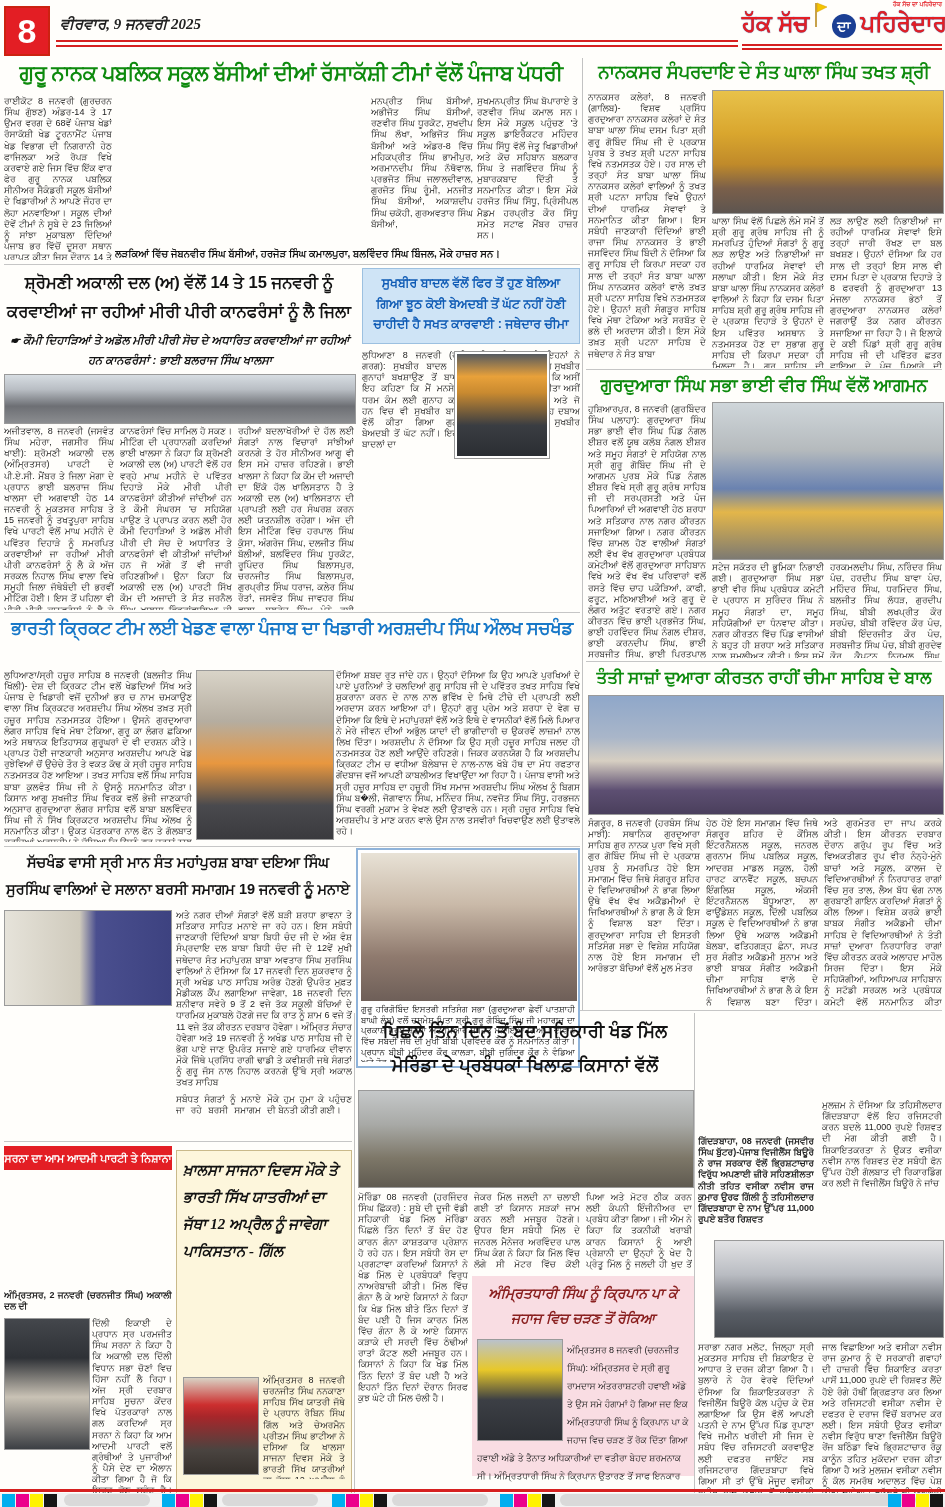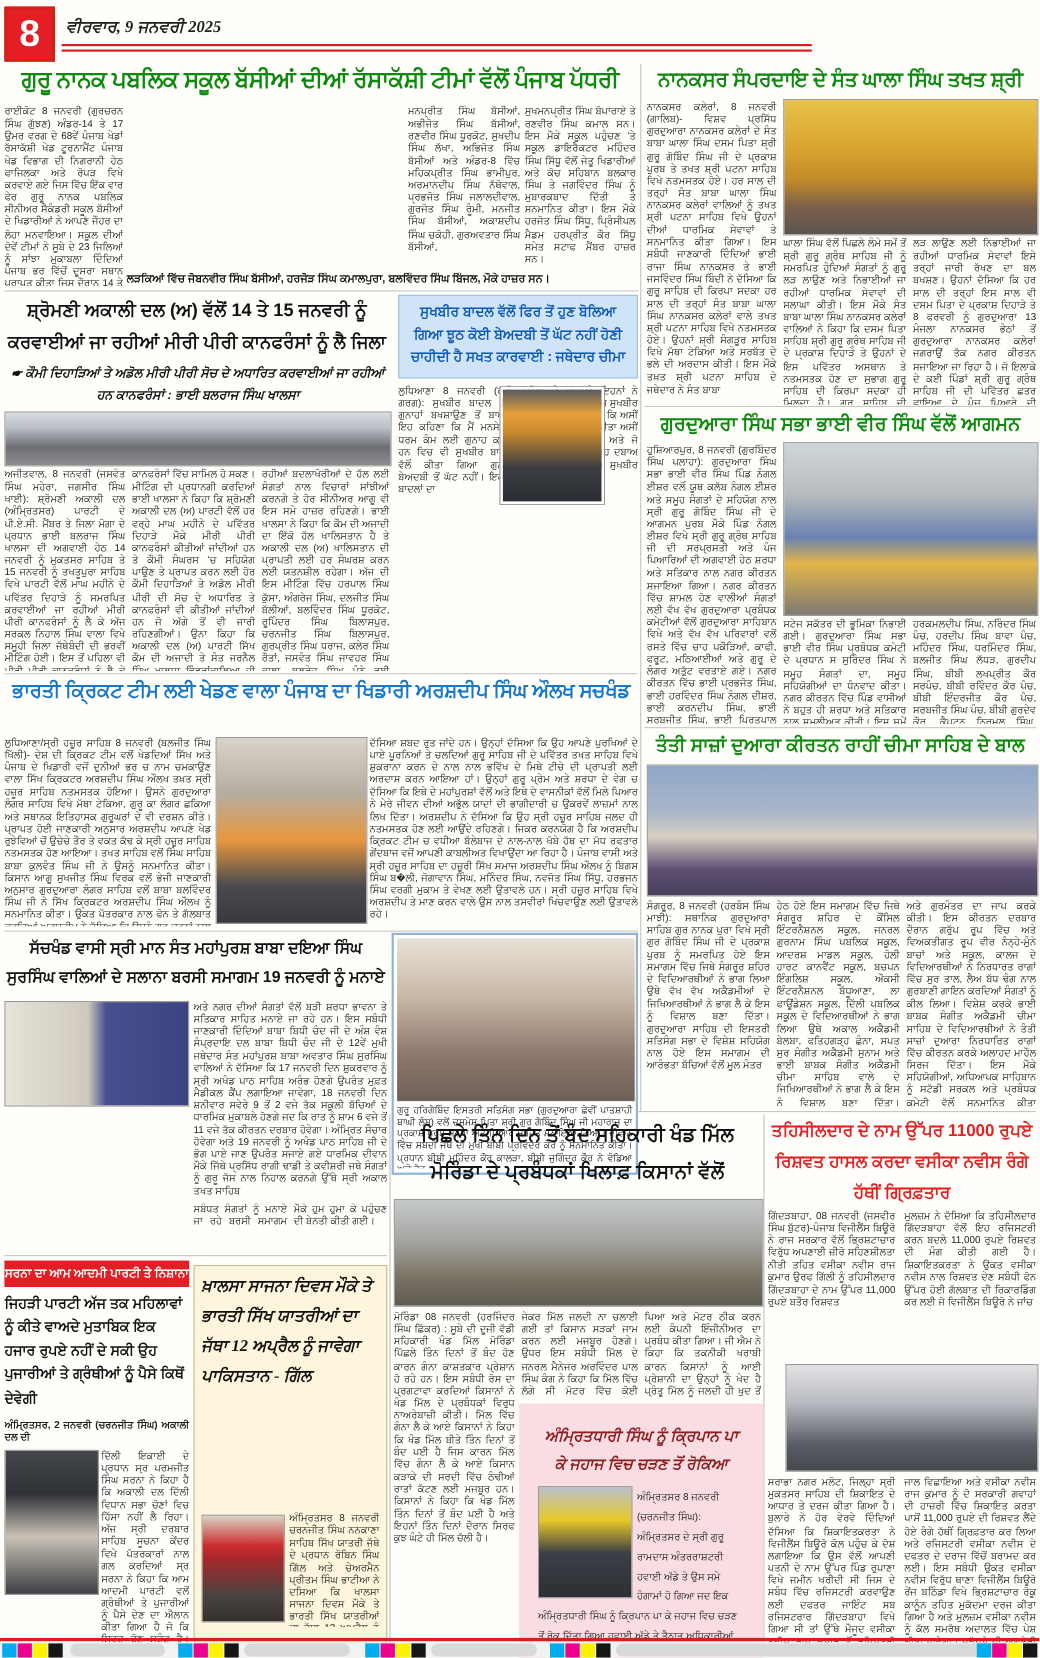--- a/index.html
+++ b/index.html
@@ -42,20 +42,36 @@
 
 <div id="page">
 
   <div class="abs" style="left:4px;top:6px;width:42px;height:46px;background:#e31e24;color:#fff;font-size:34px;font-weight:bold;text-align:center;line-height:46px;border:2px solid #c21;">
     <span>8</span>
   </div>
   <div class="abs" style="left:60px;top:16px;font-family:'Liberation Serif',serif;font-style:italic;font-weight:bold;font-size:15px;color:#222;">ਵੀਰਵਾਰ, 9 ਜਨਵਰੀ 2025</div>
   <div class="redline" style="left:56px;top:40px;width:682px;height:2px;"></div>
   <div class="redline" style="left:56px;top:45px;width:682px;height:2px;"></div>
 
+  <div class="abs" style="left:742px;top:0px;width:200px;height:54px;">
+    <div style="position:absolute;right:0;top:1px;font-size:6px;color:#e31e24;font-weight:bold;">ਹੱਕ ਸੱਚ ਦਾ ਪਹਿਰੇਦਾਰ</div>
+    <div style="position:absolute;left:0;top:10px;width:200px;text-align:center;white-space:nowrap;">
+      <span style="color:#e31e24;font-weight:bold;font-size:23px;text-shadow:0 0 1px #1b3f94;">ਹੱਕ ਸੱਚ</span>
+      <span style="display:inline-block;width:14px;height:24px;vertical-align:top;position:relative;top:-8px;">
+        <svg width="14" height="26" viewBox="0 0 14 26">
+            <line x1="3" y1="1" x2="3" y2="25" stroke="#b98b1f" stroke-width="1.6"></line>
+            <polygon points="4,1 14,5 4,10" fill="#f5c400" stroke="#d49a00" stroke-width="0.5"></polygon>
+          </svg>
+      </span>
+      <span style="display:inline-block;background:#1b3f94;color:#fff;font-weight:bold;font-size:14px;border-radius:50%;width:24px;height:24px;line-height:24px;text-align:center;">ਦਾ</span>
+      <span style="color:#e31e24;font-weight:bold;font-size:23px;text-shadow:0 0 1px #1b3f94;">ਪਹਿਰੇਦਾਰ</span>
+    </div>
+    <div class="redline" style="left:0;top:44px;width:200px;height:2px;"></div>
+    <div class="redline" style="left:0;top:48px;width:200px;height:2px;"></div>
+  </div>
 
   <div class="vrule" style="left:582px;top:58px;height:952px;"></div>
   <div class="hrule" style="left:4px;top:264px;width:576px;"></div>
   <div class="hrule" style="left:4px;top:612px;width:576px;"></div>
   <div class="hrule" style="left:4px;top:846px;width:576px;"></div>
   <div class="hrule" style="left:4px;top:1141px;width:348px;"></div>
   <div class="hrule" style="left:356px;top:1010px;width:586px;"></div>
   <div class="hrule" style="left:586px;top:369px;width:356px;"></div>
   <div class="hrule" style="left:586px;top:661px;width:356px;"></div>
   <div class="vrule" style="left:694px;top:1013px;height:480px;"></div>
@@ -92,50 +108,48 @@
   <div class="abs bt" style="left:176px;top:1094px;width:176px;height:50px;column-count:2;column-gap:6px;">ਸਬੰਧਤ ਸੰਗਤਾਂ ਨੂੰ ਮਨਾਏ ਜਾ ਰਹੇ ਬਰਸੀ ਸਮਾਗਮ ਮੌਕੇ ਹੁਮ ਹੁਮਾ ਕੇ ਪਹੁੰਚਣ ਦੀ ਬੇਨਤੀ ਕੀਤੀ ਗਈ।</div>
 
   <div class="abs boxed" style="left:356px;top:848px;width:224px;height:220px;border:2px solid #8fb3d9;padding:3px;background:#fff;">
     <div class="photo ph-women" style="position:relative;left:0;top:0;width:216px;height:148px;border:none;"></div>
     <div class="cap" style="font-size:8.5px;font-weight:normal;line-height:1.25;margin-top:3px;height:58px;overflow:hidden;text-align:justify;">ਗੁਰੂ ਹਰਿਗੋਬਿੰਦ ਇਸਤਰੀ ਸਤਿਸੰਗ ਸਭਾ (ਗੁਰਦੁਆਰਾ ਛੇਵੀਂ ਪਾਤਸ਼ਾਹੀ ਬਾਘੀ ਲੰਬ) ਵਲੋਂ ਦਸਮੇਸ਼ ਪਿਤਾ ਸ਼੍ਰੀ ਗੁਰੂ ਗੋਬਿੰਦ ਸਿੰਘ ਜੀ ਮਹਾਰਾਜ ਦਾ ਪ੍ਰਕਾਸ਼ ਪੁਰਬ ਸ਼ਰਧਾ ਅਤੇ ਪਿਆਰ ਸਾਹਿਤ ਮਨਾਇਆ ਗਿਆ। ਦੀਵਾਨ ਵਿੱਚ ਸਬਦੀ ਜੱਥੇ ਦੀ ਮੁਖੀ ਬੀਬੀ ਪ੍ਰਵਿੰਦਰ ਕੌਰ ਨੂੰ ਸਨਮਾਨਿਤ ਕੀਤਾ। ਪ੍ਰਧਾਨ ਬੀਬੀ ਮਹਿੰਦਰ ਕੌਰ ਕਾਲੜਾ, ਬੀਬੀ ਜੁਗਿੰਦਰ ਕੌਰ ਨੇ ਵੰਡਿਆ ਅਤੇ ਹੋਰ।</div>
   </div>
 
   <div class="abs" style="left:4px;top:1146px;width:168px;height:24px;background:#e31e24;color:#fff;font-weight:bold;font-size:11px;text-align:center;line-height:24px;overflow:hidden;">
     <span>ਸਰਨਾ ਦਾ ਆਮ ਆਦਮੀ ਪਾਰਟੀ ਤੇ ਨਿਸ਼ਾਨਾ</span>
   </div>
-  <div class="abs hl black" style="left:4px;top:1174px;width:168px;height:112px;font-size:13px;line-height:1.65;text-align:left;">ਜਿਹੜੀ ਪਾਰਟੀ ਅੱਜ ਤਕ ਮਹਿਲਾਵਾਂ ਨੂੰ ਕੀਤੇ ਵਾਅਦੇ ਮੁਤਾਬਿਕ ਇਕ ਹਜਾਰ ਰੁਪਏ ਨਹੀਂ ਦੇ ਸਕੀ ਉਹ ਪੁਜਾਰੀਆਂ ਤੇ ਗ੍ਰੰਥੀਆਂ ਨੂੰ ਪੈਸੇ ਕਿਥੋਂ ਦੇਵੇਗੀ</div>
   <div class="abs bt" style="left:4px;top:1290px;width:168px;height:24px;font-weight:bold;">ਅੰਮ੍ਰਿਤਸਰ, 2 ਜਨਵਰੀ (ਚਰਨਜੀਤ ਸਿੰਘ) ਅਕਾਲੀ ਦਲ ਦੀ</div>
   <div class="photo ph-sarna" style="left:4px;top:1318px;width:84px;height:130px;"></div>
   <div class="abs bt" style="left:92px;top:1318px;width:80px;height:176px;">ਦਿੱਲੀ ਇਕਾਈ ਦੇ ਪ੍ਰਧਾਨ ਸ੍ਰ ਪਰਮਜੀਤ ਸਿੰਘ ਸਰਨਾ ਨੇ ਕਿਹਾ ਹੈ ਕਿ ਅਕਾਲੀ ਦਲ ਦਿੱਲੀ ਵਿਧਾਨ ਸਭਾ ਚੋਣਾਂ ਵਿਚ ਹਿੱਸਾ ਨਹੀਂ ਲੈ ਰਿਹਾ। ਅੱਜ ਸ੍ਰੀ ਦਰਬਾਰ ਸਾਹਿਬ ਸੂਚਨਾ ਕੇਂਦਰ ਵਿਖੇ ਪੱਤਰਕਾਰਾਂ ਨਾਲ ਗਲ ਕਰਦਿਆਂ ਸ੍ਰ ਸਰਨਾ ਨੇ ਕਿਹਾ ਕਿ ਆਮ ਆਦਮੀ ਪਾਰਟੀ ਵਲੋਂ ਗ੍ਰੰਥੀਆਂ ਤੇ ਪੁਜਾਰੀਆਂ ਨੂੰ ਪੈਸੇ ਦੇਣ ਦਾ ਐਲਾਨ ਕੀਤਾ ਗਿਆ ਹੈ ਜੋ ਕਿ ਸਿਰਫ ਚੋਣ ਸਟੰਟ ਹੈ। ਉਨ੍ਹਾਂ ਕਿਹਾ ਕਿ ਗੁਰਦੁਆਰਾ ਸਾਹਿਬਾਨ ਦੇ ਪ੍ਰਬੰਧ ਵਿਚ ਸਰਕਾਰਾਂ ਦੀ ਦਖਲਅੰਦਾਜ਼ੀ ਬਰਦਾਸ਼ਤ ਨਹੀਂ ਕੀਤੀ ਜਾਵੇਗੀ।</div>
 
   <div class="abs boxed" style="left:176px;top:1150px;width:176px;height:344px;background:#fdf6dc;border:1px solid #c9b98a;padding:6px;">
     <div style="font-family:'Liberation Serif',serif;font-style:italic;font-weight:bold;font-size:15px;line-height:1.8;color:#111;height:218px;overflow:hidden;">ਖ਼ਾਲਸਾ ਸਾਜਨਾ ਦਿਵਸ ਮੌਕੇ ਤੇ ਭਾਰਤੀ ਸਿੱਖ ਯਾਤਰੀਆਂ ਦਾ ਜੱਥਾ 12 ਅਪ੍ਰੈਲ ਨੂੰ ਜਾਵੇਗਾ ਪਾਕਿਸਤਾਨ - ਗਿੱਲ</div>
     <div style="height:104px;overflow:hidden;">
       <div class="photo ph-gill" style="position:relative;float:left;width:74px;height:96px;margin:2px 4px 2px 0;"></div>
       <div class="bt" style="height:104px;">ਅੰਮ੍ਰਿਤਸਰ 8 ਜਨਵਰੀ ਚਰਨਜੀਤ ਸਿੰਘ ਨਨਕਾਣਾ ਸਾਹਿਬ ਸਿੱਖ ਯਾਤਰੀ ਜੱਥੇ ਦੇ ਪ੍ਰਧਾਨ ਰੋਬਿਨ ਸਿੰਘ ਗਿੱਲ ਅਤੇ ਚੇਅਰਮੈਨ ਪ੍ਰੀਤਮ ਸਿੰਘ ਭਾਟੀਆ ਨੇ ਦਸਿਆ ਕਿ ਖਾਲਸਾ ਸਾਜਨਾ ਦਿਵਸ ਮੌਕੇ ਤੇ ਭਾਰਤੀ ਸਿੱਖ ਯਾਤਰੀਆਂ ਦਾ ਜੱਥਾ 12 ਅਪ੍ਰੈਲ ਨੂੰ ਪਾਕਿਸਤਾਨ ਜਾਵੇਗਾ। ਜਿਹੜੇ ਯਾਤਰੀ ਜੱਥੇ ਨਾਲ ਪਾਕਿਸਤਾਨ ਜਾਣਾ ਚਾਹੁੰਦੇ ਹਨ ਉਹ 15 ਫਰਵਰੀ ਤਕ ਆਪਣੇ ਪਾਸਪੋਰਟ, ਅਧਾਰ ਕਾਰਡ ਤੇ ਚਾਰ ਤਸਵੀਰਾਂ ਨਨਕਾਣਾ ਸਾਹਿਬ ਸਿੱਖ ਯਾਤਰੀ ਜੱਥਾ ਦੇ ਪ੍ਰਚਲੀਥਤ ਲਿਖਤ ਦਫਤਰ ਵਿਖੇ ਪਹੁੰਚਾ ਦੇਣ।</div>
     </div>
   </div>
 
   <div class="abs hl black" style="left:358px;top:1014px;width:334px;height:72px;font-size:18px;line-height:1.9;">ਪਿਛਲੇ ਤਿੰਨ ਦਿਨ ਤੋਂ ਬੰਦ ਸਹਿਕਾਰੀ ਖੰਡ ਮਿੱਲ ਮੋਰਿੰਡਾ ਦੇ ਪ੍ਰਬੰਧਕਾਂ ਖਿਲਾਫ਼ ਕਿਸਾਨਾਂ ਵੱਲੋਂ ਨਾਅਰੇਬਾਜ਼ੀ</div>
   <div class="photo ph-farmers" style="left:358px;top:1090px;width:334px;height:96px;"></div>
   <div class="abs bt" style="left:358px;top:1192px;width:110px;height:302px;">ਮੋਰਿੰਡਾ 08 ਜਨਵਰੀ (ਹਰਜਿੰਦਰ ਸਿੰਘ ਛਿੱਕਰ) : ਸੂਬੇ ਦੀ ਦੂਜੀ ਵੱਡੀ ਸਹਿਕਾਰੀ ਖੰਡ ਮਿੱਲ ਮੋਰਿੰਡਾ ਪਿੱਛਲੇ ਤਿੰਨ ਦਿਨਾਂ ਤੋਂ ਬੰਦ ਹੋਣ ਕਾਰਨ ਗੰਨਾ ਕਾਸ਼ਤਕਾਰ ਪ੍ਰੇਸ਼ਾਨ ਹੋ ਰਹੇ ਹਨ। ਇਸ ਸਬੰਧੀ ਰੋਸ ਦਾ ਪ੍ਰਗਟਾਵਾ ਕਰਦਿਆਂ ਕਿਸਾਨਾਂ ਨੇ ਖੰਡ ਮਿੱਲ ਦੇ ਪ੍ਰਬੰਧਕਾਂ ਵਿਰੁਧ ਨਾਅਰੇਬਾਜ਼ੀ ਕੀਤੀ। ਮਿੱਲ ਵਿੱਚ ਗੰਨਾ ਲੈ ਕੇ ਆਏ ਕਿਸਾਨਾਂ ਨੇ ਕਿਹਾ ਕਿ ਖੰਡ ਮਿੱਲ ਬੀਤੇ ਤਿੰਨ ਦਿਨਾਂ ਤੋਂ ਬੰਦ ਪਈ ਹੈ ਜਿਸ ਕਾਰਨ ਮਿੱਲ ਵਿੱਚ ਗੰਨਾ ਲੈ ਕੇ ਆਏ ਕਿਸਾਨ ਕੜਾਕੇ ਦੀ ਸਰਦੀ ਵਿੱਚ ਠੰਢੀਆਂ ਰਾਤਾਂ ਕੱਟਣ ਲਈ ਮਜਬੂਰ ਹਨ। ਕਿਸਾਨਾਂ ਨੇ ਕਿਹਾ ਕਿ ਖੰਡ ਮਿੱਲ ਤਿੰਨ ਦਿਨਾਂ ਤੋਂ ਬੰਦ ਪਈ ਹੈ ਅਤੇ ਇਹਨਾਂ ਤਿੰਨ ਦਿਨਾਂ ਦੌਰਾਨ ਸਿਰਫ ਕੁਝ ਘੰਟੇ ਹੀ ਮਿੱਲ ਚੱਲੀ ਹੈ।</div>
   <div class="abs bt" style="left:474px;top:1192px;width:106px;height:78px;">ਜੇਕਰ ਮਿੱਲ ਜਲਦੀ ਨਾ ਚਲਾਈ ਗਈ ਤਾਂ ਕਿਸਾਨ ਸੜਕਾਂ ਜਾਮ ਕਰਨ ਲਈ ਮਜਬੂਰ ਹੋਣਗੇ। ਉਧਰ ਇਸ ਸਬੰਧੀ ਮਿੱਲ ਦੇ ਜਨਰਲ ਮੈਨੇਜਰ ਅਰਵਿੰਦਰ ਪਾਲ ਸਿੰਘ ਕੰਗ ਨੇ ਕਿਹਾ ਕਿ ਮਿੱਲ ਵਿੱਚ ਲੱਗੇ ਸੀ ਮੋਟਰ ਵਿੱਚ ਕੋਈ ਤਕਨੀਕੀ ਖਰਾਬੀ ਆ ਗਈ ਸੀ। ਜਿਸ ਦਾ ਸਮਾਨ ਬਾਹਰੋਂ ਮੰਗਵਾਉਣਾ ਸੀ।</div>
   <div class="abs bt" style="left:586px;top:1192px;width:106px;height:78px;">ਪਿਆ ਅਤੇ ਮੋਟਰ ਠੀਕ ਕਰਨ ਲਈ ਕੰਪਨੀ ਇੰਜੀਨੀਅਰ ਦਾ ਪ੍ਰਬੰਧ ਕੀਤਾ ਗਿਆ। ਜੀ ਐਮ ਨੇ ਕਿਹਾ ਕਿ ਤਕਨੀਕੀ ਖਰਾਬੀ ਕਾਰਨ ਕਿਸਾਨਾਂ ਨੂੰ ਆਈ ਪ੍ਰੇਸ਼ਾਨੀ ਦਾ ਉਨ੍ਹਾਂ ਨੂੰ ਖੇਦ ਹੈ ਪ੍ਰੰਤੂ ਮਿੱਲ ਨੂੰ ਜਲਦੀ ਹੀ ਖੁਦ ਤੋਂ ਚਾਲੂ ਕਰ ਦਿੱਤਾ ਜਾਵੇਗਾ।</div>
 
-  <div class="abs boxed" style="left:472px;top:1276px;width:222px;height:232px;background:#f9dde3;padding:17px;">
+  <div class="abs boxed" style="left:472px;top:1276px;width:222px;height:200px;background:#f9dde3;padding:5px;">
     <div class="hl maroon" style="font-size:14px;font-style:italic;line-height:1.8;height:54px;">ਅੰਮ੍ਰਿਤਧਾਰੀ ਸਿੰਘ ਨੂੰ ਕ੍ਰਿਪਾਨ ਪਾ ਕੇ ਜਹਾਜ ਵਿਚ ਚੜਣ ਤੋਂ ਰੋਕਿਆ</div>
     <div style="height:146px;overflow:hidden;margin-top:4px;">
       <div class="photo ph-airport" style="position:relative;float:left;width:84px;height:100px;margin:0 4px 2px 0;"></div>
       <div class="bt" style="height:auto;overflow:visible;display:inline;">ਅੰਮ੍ਰਿਤਸਰ 8 ਜਨਵਰੀ (ਚਰਨਜੀਤ ਸਿੰਘ): ਅੰਮ੍ਰਿਤਸਰ ਦੇ ਸ੍ਰੀ ਗੁਰੂ ਰਾਮਦਾਸ ਅੰਤਰਰਾਸ਼ਟਰੀ ਹਵਾਈ ਅੱਡੇ ਤੇ ਉਸ ਸਮੇ ਹੰਗਾਮਾਂ ਹੋ ਗਿਆ ਜਦ ਇਕ ਅੰਮ੍ਰਿਤਧਾਰੀ ਸਿੰਘ ਨੂੰ ਕ੍ਰਿਪਾਨ ਪਾ ਕੇ ਜਹਾਜ ਵਿਚ ਚੜਣ ਤੋਂ ਰੋਕ ਦਿੱਤਾ ਗਿਆ ਹਵਾਈ ਅੱਡੇ ਤੇ ਤੈਨਾਤ ਅਧਿਕਾਰੀਆਂ ਦਾ ਵਤੀਰਾ ਬੇਹਦ ਸ਼ਰਮਨਾਕ ਸੀ। ਅੰਮ੍ਰਿਤਧਾਰੀ ਸਿੰਘ ਨੇ ਕ੍ਰਿਪਾਨ ਉਤਾਰਣ ਤੋਂ ਸਾਫ ਇਨਕਾਰ ਕਰ ਦਿੱਤਾ ਜਿਸ ਤੋਂ ਬਾਅਦ ਉਹ ਆਪਣੀ ਫਲਾਈਟ ਵੀ ਨਹੀਂ ਲੈ ਸਕਿਆ।</div>
       
     </div>
   </div>
 
-  <div class="abs hl red" style="left:698px;top:1015px;width:244px;height:78px;font-size:15.5px;line-height:1.8;">ਤਹਿਸੀਲਦਾਰ ਦੇ ਨਾਮ ਉੱਪਰ 11000 ਰੁਪਏ ਰਿਸ਼ਵਤ ਹਾਸਲ ਕਰਦਾ ਵਸੀਕਾ ਨਵੀਸ ਰੰਗੇ ਹੱਥੀਂ ਗ੍ਰਿਫ਼ਤਾਰ</div>
-  <div class="abs bt" style="left:698px;top:1100px;width:116px;height:136px;">ਗਿੱਦੜਬਾਹਾ, 08 ਜਨਵਰੀ (ਜਸਵੀਰ ਸਿੰਘ ਬੁੱਟਰ)-ਪੰਜਾਬ ਵਿਜੀਲੈਂਸ ਬਿਊਰੋ ਨੇ ਰਾਜ ਸਰਕਾਰ ਵੱਲੋਂ ਭ੍ਰਿਸ਼ਟਾਚਾਰ ਵਿਰੁੱਧ ਅਪਣਾਈ ਜ਼ੀਰੋ ਸਹਿਣਸ਼ੀਲਤਾ ਨੀਤੀ ਤਹਿਤ ਵਸੀਕਾ ਨਵੀਸ ਰਾਜ ਕੁਮਾਰ ਉਰਫ ਗਿੱਲੀ ਨੂੰ ਤਹਿਸੀਲਦਾਰ ਗਿੱਦੜਬਾਹਾ ਦੇ ਨਾਮ ਉੱਪਰ 11,000 ਰੁਪਏ ਬਤੌਰ ਰਿਸ਼ਵਤ</div>
+  <div class="abs bt" style="left:698px;top:1136px;width:116px;height:136px;font-weight:bold;">ਗਿੱਦੜਬਾਹਾ, 08 ਜਨਵਰੀ (ਜਸਵੀਰ ਸਿੰਘ ਬੁੱਟਰ)-ਪੰਜਾਬ ਵਿਜੀਲੈਂਸ ਬਿਊਰੋ ਨੇ ਰਾਜ ਸਰਕਾਰ ਵੱਲੋਂ ਭ੍ਰਿਸ਼ਟਾਚਾਰ ਵਿਰੁੱਧ ਅਪਣਾਈ ਜ਼ੀਰੋ ਸਹਿਣਸ਼ੀਲਤਾ ਨੀਤੀ ਤਹਿਤ ਵਸੀਕਾ ਨਵੀਸ ਰਾਜ ਕੁਮਾਰ ਉਰਫ ਗਿੱਲੀ ਨੂੰ ਤਹਿਸੀਲਦਾਰ ਗਿੱਦੜਬਾਹਾ ਦੇ ਨਾਮ ਉੱਪਰ 11,000 ਰੁਪਏ ਬਤੌਰ ਰਿਸ਼ਵਤ</div>
   <div class="abs bt" style="left:822px;top:1100px;width:120px;height:136px;">ਮੁਲਜ਼ਮ ਨੇ ਦੱਸਿਆ ਕਿ ਤਹਿਸੀਲਦਾਰ ਗਿੱਦੜਬਾਹਾ ਵੱਲੋਂ ਇਹ ਰਜਿਸਟਰੀ ਕਰਨ ਬਦਲੇ 11,000 ਰੁਪਏ ਰਿਸ਼ਵਤ ਦੀ ਮੰਗ ਕੀਤੀ ਗਈ ਹੈ। ਸ਼ਿਕਾਇਤਕਰਤਾ ਨੇ ਉਕਤ ਵਸੀਕਾ ਨਵੀਸ ਨਾਲ ਰਿਸ਼ਵਤ ਦੇਣ ਸਬੰਧੀ ਫੋਨ ਉੱਪਰ ਹੋਈ ਗੱਲਬਾਤ ਦੀ ਰਿਕਾਰਡਿੰਗ ਕਰ ਲਈ ਜੋ ਵਿਜੀਲੈਂਸ ਬਿਊਰੋ ਨੇ ਜਾਂਚ</div>
   <div class="photo ph-officials" style="left:714px;top:1240px;width:228px;height:96px;"></div>
   <div class="abs bt" style="left:698px;top:1342px;width:116px;height:152px;">ਸਰਾਭਾ ਨਗਰ ਮਲੋਟ, ਜਿਲ੍ਹਾ ਸ੍ਰੀ ਮੁਕਤਸਰ ਸਾਹਿਬ ਦੀ ਸ਼ਿਕਾਇਤ ਦੇ ਆਧਾਰ ਤੇ ਦਰਜ ਕੀਤਾ ਗਿਆ ਹੈ। ਬੁਲਾਰੇ ਨੇ ਹੋਰ ਵੇਰਵੇ ਦਿੰਦਿਆਂ ਦੱਸਿਆ ਕਿ ਸ਼ਿਕਾਇਤਕਰਤਾ ਨੇ ਵਿਜੀਲੈਂਸ ਬਿਊਰੋ ਕੋਲ ਪਹੁੰਚ ਕੇ ਦੋਸ਼ ਲਗਾਇਆ ਕਿ ਉਸ ਵੱਲੋਂ ਆਪਣੀ ਪਤਨੀ ਦੇ ਨਾਮ ਉੱਪਰ ਪਿੰਡ ਰੁਪਾਣਾ ਵਿਖੇ ਜਮੀਨ ਖਰੀਦੀ ਸੀ ਜਿਸ ਦੇ ਸਬੰਧ ਵਿੱਚ ਰਜਿਸਟਰੀ ਕਰਵਾਉਣ ਲਈ ਦਫਤਰ ਜਾਇੰਟ ਸਬ ਰਜਿਸਟਰਾਰ ਗਿੱਦੜਬਾਹਾ ਵਿਖੇ ਗਿਆ ਸੀ ਤਾਂ ਉੱਥੇ ਮੌਜੂਦ ਵਸੀਕਾ ਨਵੀਸ ਰਾਜ ਕੁਮਾਰ ਤੋਂ ਰਜਿਸਟਰੀ ਲਿਖਵਾਈ ਗਈ। ਤਹਿਸੀਲਦਾਰ ਦਫਤਰ ਵਿਖੇ ਰਜਿਸਟਰੀ ਜਮ੍ਹਾਂ ਕਰਵਾਉਣ ਤੋਂ ਬਾਅਦ ਉਕਤ</div>
   <div class="abs bt" style="left:822px;top:1342px;width:120px;height:152px;">ਜਾਲ ਵਿਛਾਇਆ ਅਤੇ ਵਸੀਕਾ ਨਵੀਸ ਰਾਜ ਕੁਮਾਰ ਨੂੰ ਦੋ ਸਰਕਾਰੀ ਗਵਾਹਾਂ ਦੀ ਹਾਜ਼ਰੀ ਵਿੱਚ ਸ਼ਿਕਾਇਤ ਕਰਤਾ ਪਾਸੋਂ 11,000 ਰੁਪਏ ਦੀ ਰਿਸ਼ਵਤ ਲੈਂਦੇ ਹੋਏ ਰੰਗੇ ਹੱਥੀਂ ਗ੍ਰਿਫ਼ਤਾਰ ਕਰ ਲਿਆ ਅਤੇ ਰਜਿਸਟਰੀ ਵਸੀਕਾ ਨਵੀਸ ਦੇ ਦਫਤਰ ਦੇ ਦਰਾਜ ਵਿੱਚੋਂ ਬਰਾਮਦ ਕਰ ਲਈ। ਇਸ ਸਬੰਧੀ ਉਕਤ ਵਸੀਕਾ ਨਵੀਸ ਵਿਰੁੱਧ ਥਾਣਾ ਵਿਜੀਲੈਂਸ ਬਿਊਰੋ ਰੇਂਜ ਬਠਿੰਡਾ ਵਿਖੇ ਭ੍ਰਿਸ਼ਟਾਚਾਰ ਰੋਕੂ ਕਾਨੂੰਨ ਤਹਿਤ ਮੁਕੱਦਮਾ ਦਰਜ ਕੀਤਾ ਗਿਆ ਹੈ ਅਤੇ ਮੁਲਜ਼ਮ ਵਸੀਕਾ ਨਵੀਸ ਨੂੰ ਕੱਲ ਸਮਰੱਥ ਅਦਾਲਤ ਵਿੱਚ ਪੇਸ਼ ਕੀਤਾ ਜਾਵੇਗਾ। ਮੁਕੱਦਮੇ ਦੀ ਅਗਲੇਰੀ ਤਫ਼ਤੀਸ਼ ਅਮਲ ਵਿੱਚ ਲਿਆਂਦੀ ਜਾ ਰਹੀ ਹੈ।</div>
 
   <div class="abs hl green" style="left:586px;top:56px;width:356px;height:32px;font-size:18.5px;line-height:1.7;letter-spacing:-0.3px;">ਨਾਨਕਸਰ ਸੰਪਰਦਾਇ ਦੇ ਸੰਤ ਘਾਲਾ ਸਿੰਘ ਤਖਤ ਸ਼੍ਰੀ ਪਟਨਾ ਸਾਹਿਬ ਹੋਏ ਨਤਮਸਤਕ</div>
   <div class="abs bt" style="left:588px;top:92px;width:118px;height:276px;">ਨਾਨਕਸਰ ਕਲੇਰਾਂ, 8 ਜਨਵਰੀ (ਗਾਲਿਬ)- ਵਿਸ਼ਵ ਪ੍ਰਸਿੱਧ ਗੁਰਦੁਆਰਾ ਨਾਨਕਸਰ ਕਲੇਰਾਂ ਦੇ ਸੰਤ ਬਾਬਾ ਘਾਲਾ ਸਿੰਘ ਦਸਮ ਪਿਤਾ ਸ਼੍ਰੀ ਗੁਰੂ ਗੋਬਿੰਦ ਸਿੰਘ ਜੀ ਦੇ ਪ੍ਰਕਾਸ਼ ਪੁਰਬ ਤੇ ਤਖਤ ਸ਼੍ਰੀ ਪਟਨਾ ਸਾਹਿਬ ਵਿਖੇ ਨਤਮਸਤਕ ਹੋਏ। ਹਰ ਸਾਲ ਦੀ ਤਰ੍ਹਾਂ ਸੰਤ ਬਾਬਾ ਘਾਲਾ ਸਿੰਘ ਨਾਨਕਸਰ ਕਲੇਰਾਂ ਵਾਲਿਆਂ ਨੂੰ ਤਖਤ ਸ਼੍ਰੀ ਪਟਨਾ ਸਾਹਿਬ ਵਿਖੇ ਉਹਨਾਂ ਦੀਆਂ ਧਾਰਮਿਕ ਸੇਵਾਵਾਂ ਤੇ ਸਨਮਾਨਿਤ ਕੀਤਾ ਗਿਆ। ਇਸ ਸਬੰਧੀ ਜਾਣਕਾਰੀ ਦਿੰਦਿਆਂ ਭਾਈ ਰਾਜਾ ਸਿੰਘ ਨਾਨਕਸਰ ਤੇ ਭਾਈ ਜਸਵਿੰਦਰ ਸਿੰਘ ਬਿੰਦੀ ਨੇ ਦੱਸਿਆ ਕਿ ਗੁਰੂ ਸਾਹਿਬ ਦੀ ਕਿਰਪਾ ਸਦਕਾ ਹਰ ਸਾਲ ਦੀ ਤਰ੍ਹਾਂ ਸੰਤ ਬਾਬਾ ਘਾਲਾ ਸਿੰਘ ਨਾਨਕਸਰ ਕਲੇਰਾਂ ਵਾਲੇ ਤਖਤ ਸ਼੍ਰੀ ਪਟਨਾ ਸਾਹਿਬ ਵਿਖੇ ਨਤਮਸਤਕ ਹੋਏ। ਉਹਨਾਂ ਸ਼੍ਰੀ ਸੰਗੜੂਰ ਸਾਹਿਬ ਵਿਖੇ ਮੱਥਾ ਟੇਕਿਆ ਅਤੇ ਸਰਬੱਤ ਦੇ ਭਲੇ ਦੀ ਅਰਦਾਸ ਕੀਤੀ। ਇਸ ਮੌਕੇ ਤਖ਼ਤ ਸ਼੍ਰੀ ਪਟਨਾ ਸਾਹਿਬ ਦੇ ਜਥੇਦਾਰ ਨੇ ਸੰਤ ਬਾਬਾ</div>
   <div class="photo ph-golden" style="left:712px;top:90px;width:230px;height:122px;"></div>
   <div class="abs bt" style="left:712px;top:216px;width:112px;height:152px;">ਘਾਲਾ ਸਿੰਘ ਵੱਲੋਂ ਪਿਛਲੇ ਲੰਮੇ ਸਮੇਂ ਤੋਂ ਸ਼੍ਰੀ ਗੁਰੂ ਗ੍ਰੰਥ ਸਾਹਿਬ ਜੀ ਨੂੰ ਸਮਰਪਿਤ ਹੁੰਦਿਆਂ ਸੰਗਤਾਂ ਨੂੰ ਗੁਰੂ ਲੜ ਲਾਉਣ ਅਤੇ ਨਿਭਾਈਆਂ ਜਾ ਰਹੀਆਂ ਧਾਰਮਿਕ ਸੇਵਾਵਾਂ ਦੀ ਸਲਾਘਾ ਕੀਤੀ। ਇਸ ਮੌਕੇ ਸੰਤ ਬਾਬਾ ਘਾਲਾ ਸਿੰਘ ਨਾਨਕਸਰ ਕਲੇਰਾਂ ਵਾਲਿਆਂ ਨੇ ਕਿਹਾ ਕਿ ਦਸਮ ਪਿਤਾ ਸਾਹਿਬ ਸ਼੍ਰੀ ਗੁਰੂ ਗ੍ਰੰਥ ਸਾਹਿਬ ਜੀ ਦੇ ਪ੍ਰਕਾਸ਼ ਦਿਹਾੜੇ ਤੇ ਉਹਨਾਂ ਦੇ ਇਸ ਪਵਿੱਤਰ ਅਸਥਾਨ ਤੇ ਨਤਮਸਤਕ ਹੋਣ ਦਾ ਸੁਭਾਗ ਗੁਰੂ ਸਾਹਿਬ ਦੀ ਕਿਰਪਾ ਸਦਕਾ ਹੀ ਮਿਲਦਾ ਹੈ। ਗੁਰੂ ਸਾਹਿਬ ਦੀ ਕਿਰਪਾ ਸਦਕਾ ਹਰ ਸਾਲ ਇਸ ਪਵਿੱਤਰ ਦਰ ਤੇ ਨਤਮਸਤਕ ਹੋ ਕੇ ਗੁਰੂ ਘਰ ਹਾਜ਼ਰੀ ਲਗਵਾਉਣ ਅਤੇ ਸੰਗਤਾਂ ਨੂੰ ਗੁਰੂ</div>
   <div class="abs bt" style="left:830px;top:216px;width:112px;height:152px;">ਲੜ ਲਾਉਣ ਲਈ ਨਿਭਾਈਆਂ ਜਾ ਰਹੀਆਂ ਧਾਰਮਿਕ ਸੇਵਾਵਾਂ ਇਸੇ ਤਰ੍ਹਾਂ ਜਾਰੀ ਰੱਖਣ ਦਾ ਬਲ ਬਖਸ਼ਣ। ਉਹਨਾਂ ਦੱਸਿਆ ਕਿ ਹਰ ਸਾਲ ਦੀ ਤਰ੍ਹਾਂ ਇਸ ਸਾਲ ਵੀ ਦਸਮ ਪਿਤਾ ਦੇ ਪ੍ਰਕਾਸ਼ ਦਿਹਾੜੇ ਤੇ 8 ਫਰਵਰੀ ਨੂੰ ਗੁਰਦੁਆਰਾ 13 ਮੰਜਲਾ ਨਾਨਕਸਰ ਭੇਠਾਂ ਤੋਂ ਗੁਰਦੁਆਰਾ ਨਾਨਕਸਰ ਕਲੇਰਾਂ ਜਗਰਾਉਂ ਤੱਕ ਨਗਰ ਕੀਰਤਨ ਸਜਾਇਆ ਜਾ ਰਿਹਾ ਹੈ। ਜੋ ਇਲਾਕੇ ਦੇ ਕਈ ਪਿੰਡਾਂ ਸ਼੍ਰੀ ਗੁਰੂ ਗ੍ਰੰਥ ਸਾਹਿਬ ਜੀ ਦੀ ਪਵਿੱਤਰ ਛਤਰ ਛਾਇਆ ਦੇ ਪੰਜ ਪਿਆਰੇ ਦੀ ਅਗਵਾਈ ਹੇਠ ਦਸਮ ਪਿਤਾ ਦੇ ਉਪਦੇਸ਼ ਤੇ ਪਹਿਰਾ ਦੇਣ ਦਾ ਸੁਨੇਹਾ ਦੇਵੇਗਾ।</div>

